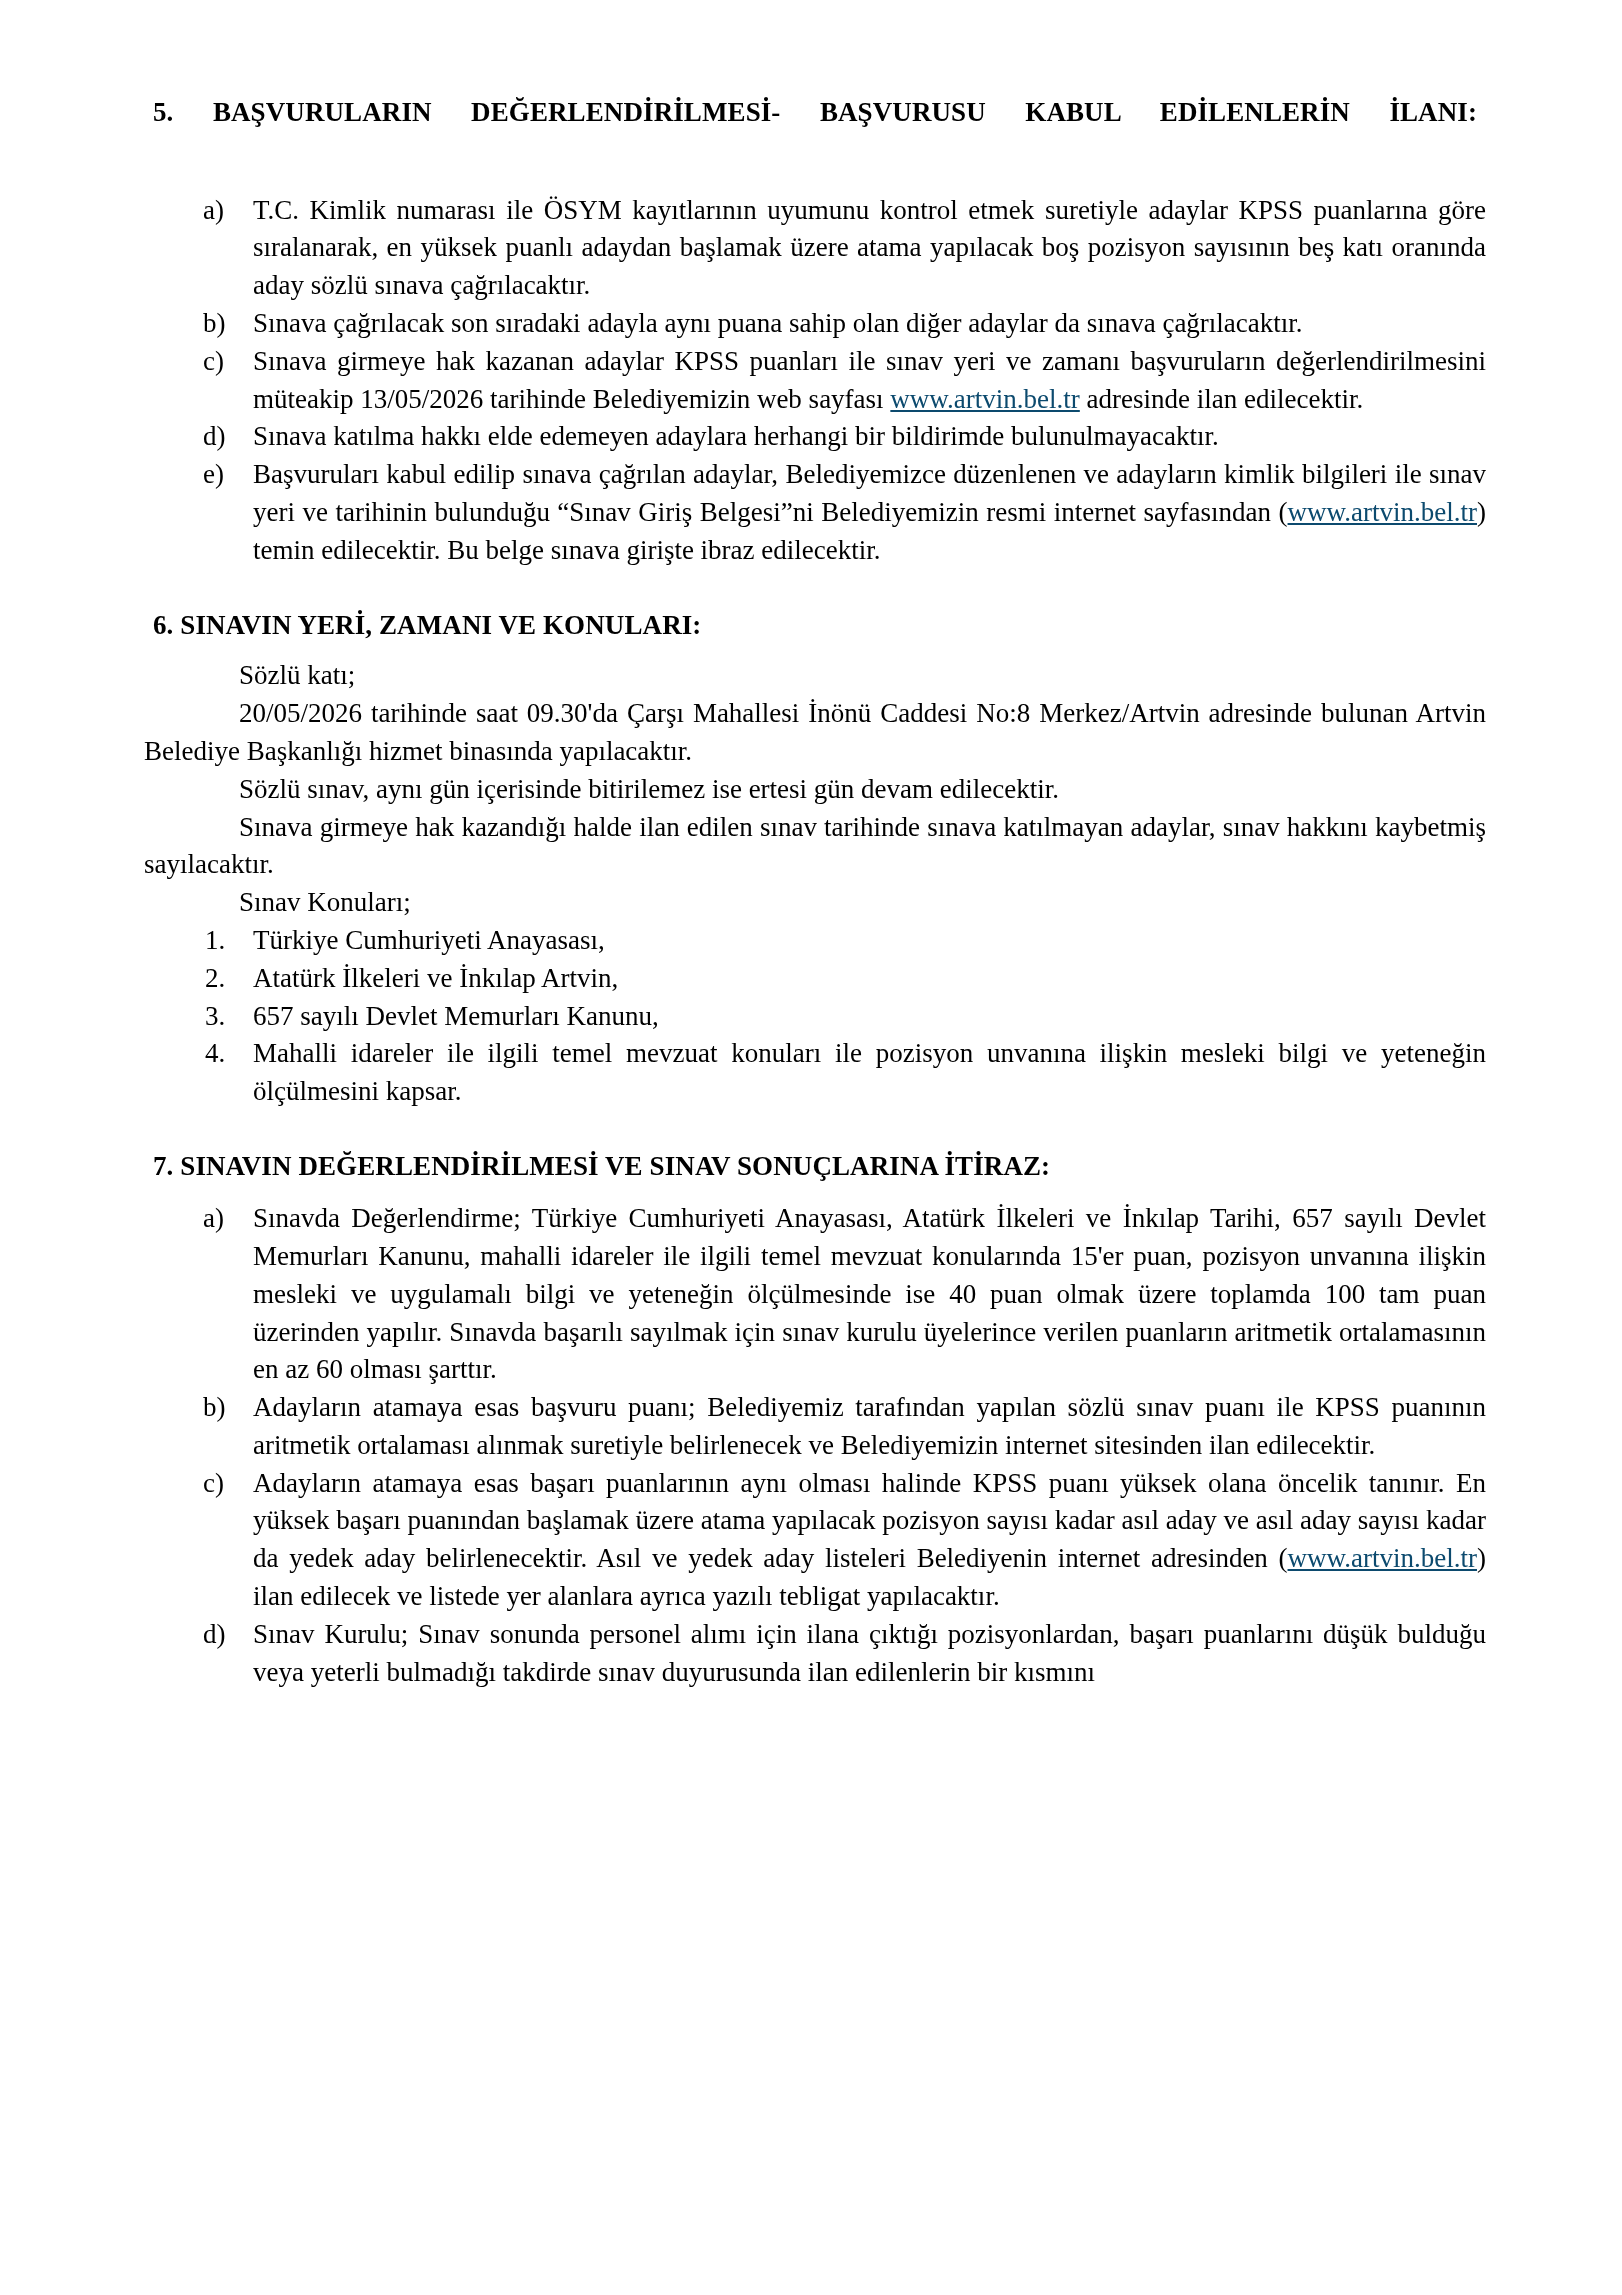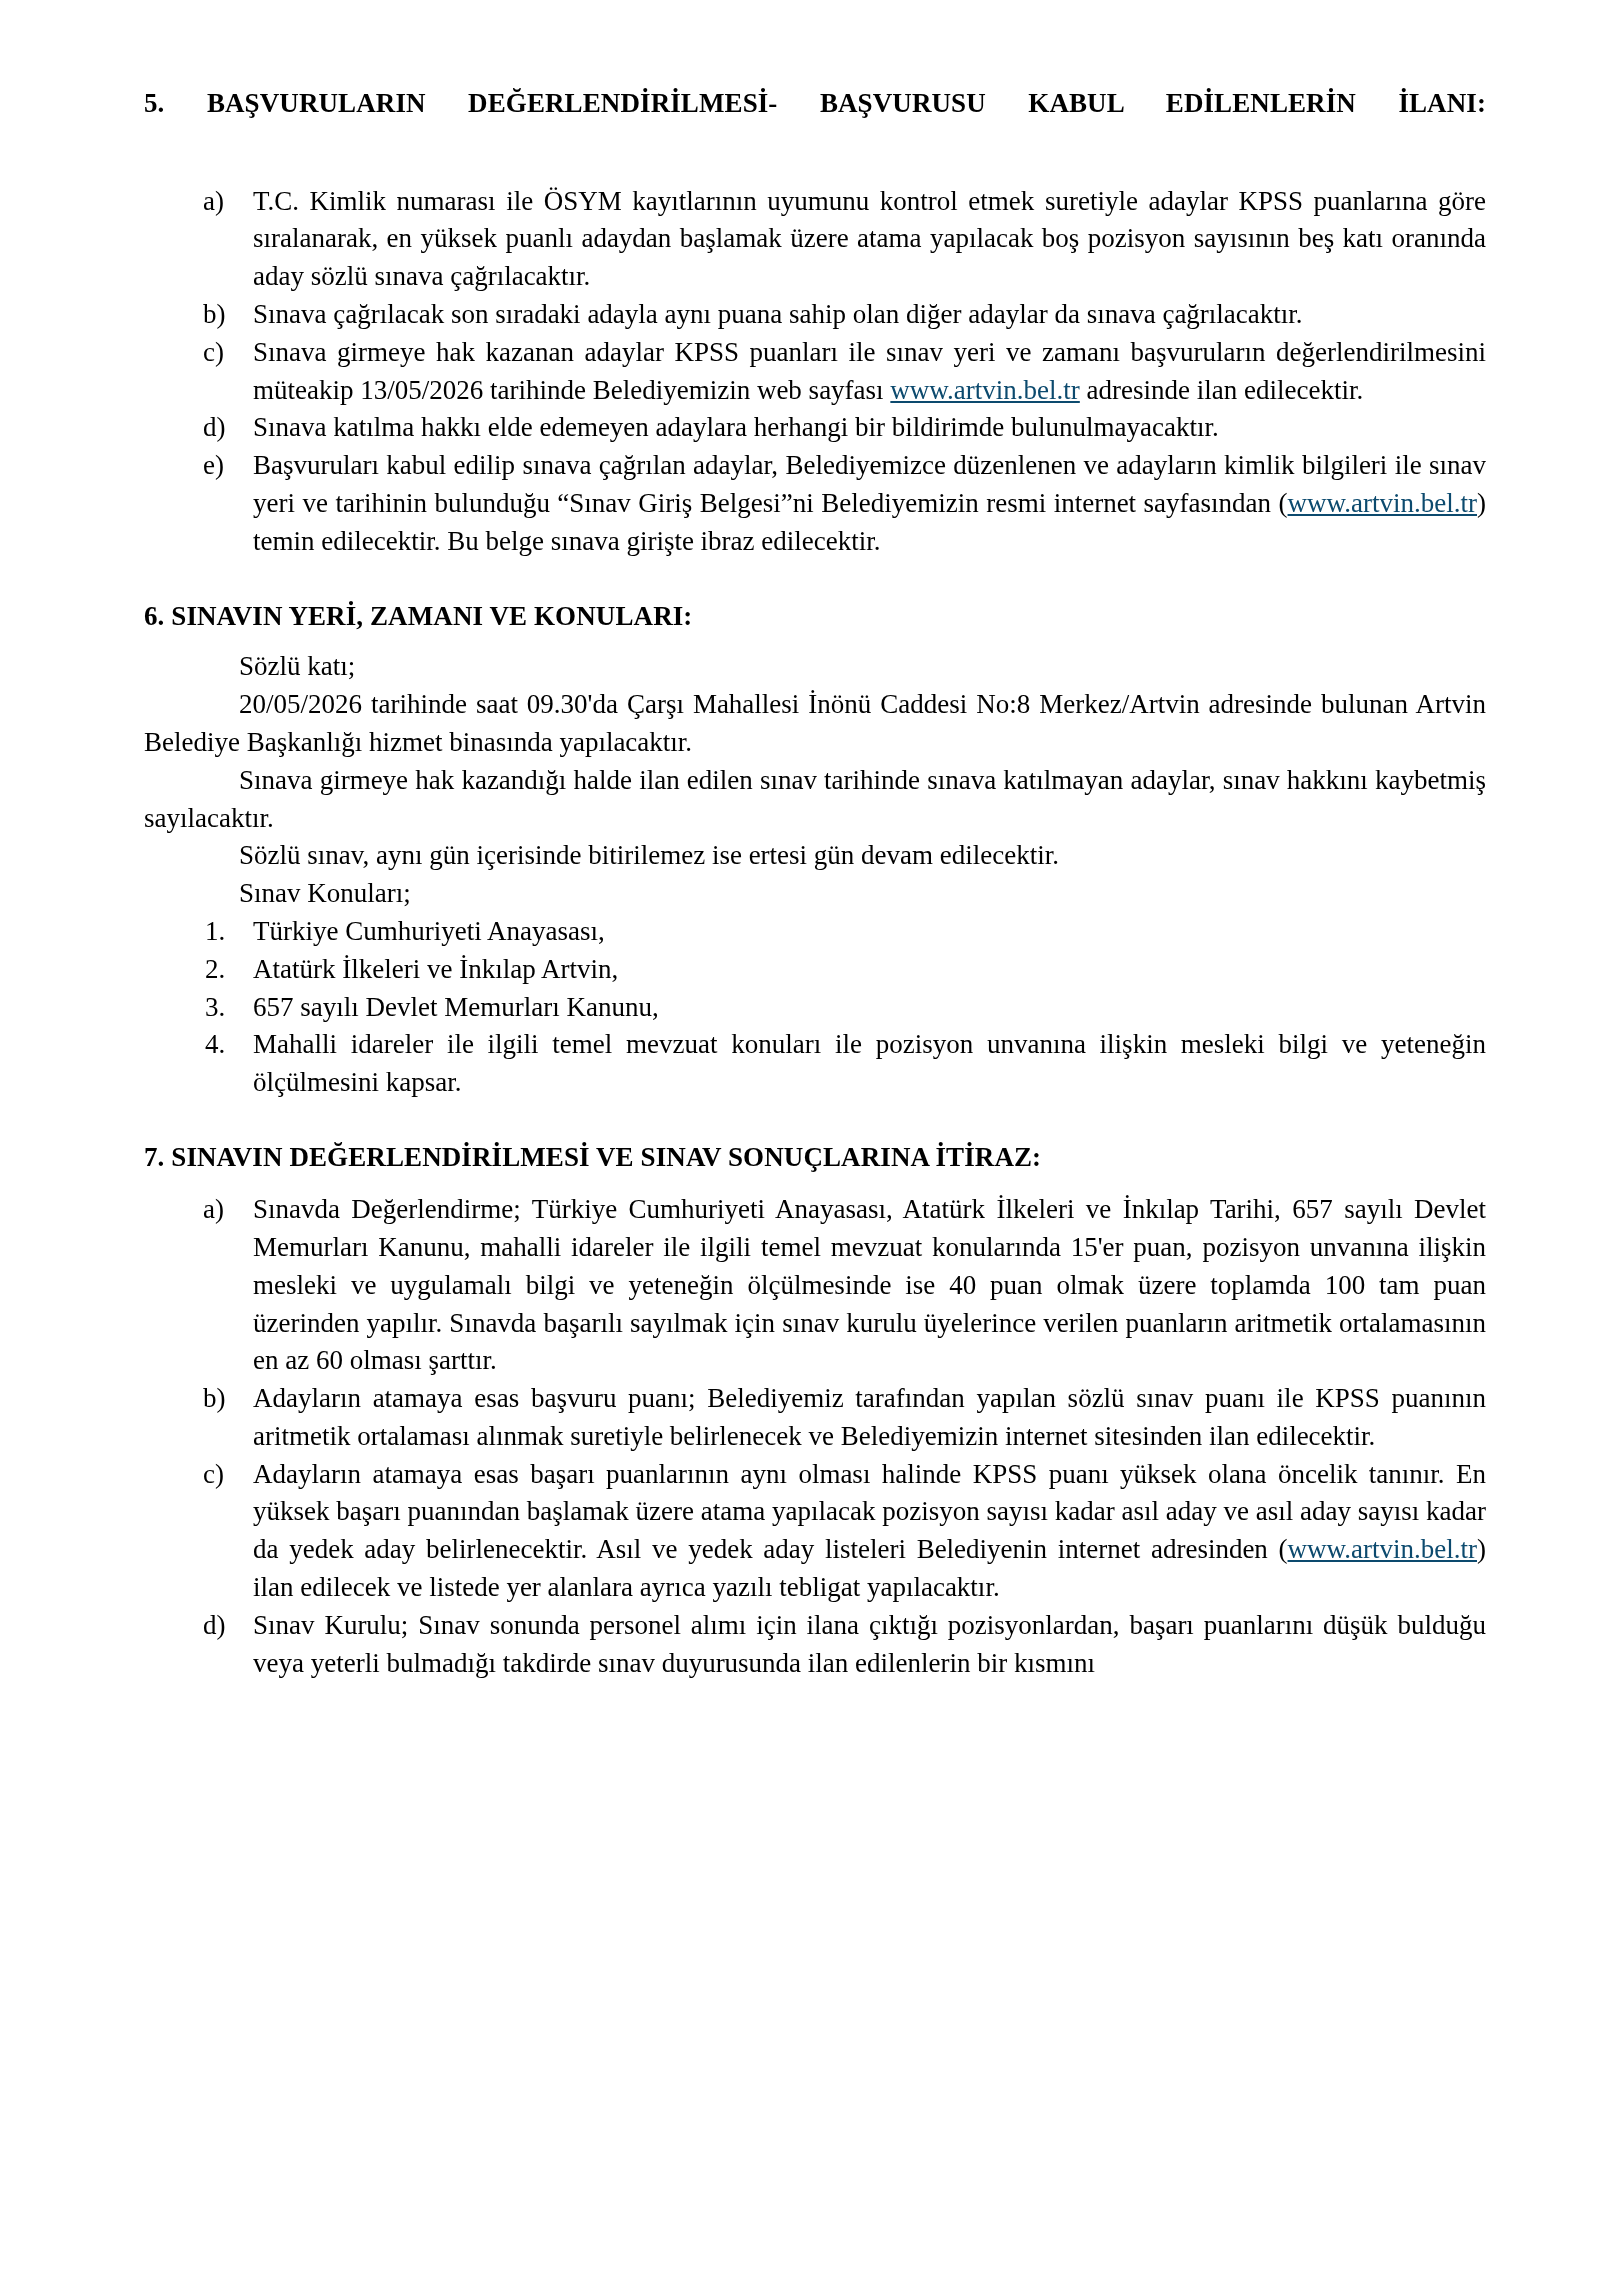--- a/index.html
+++ b/index.html
@@ -20,21 +20,21 @@
     font-size: 27px;
     line-height: 1.40;
     -webkit-font-smoothing: antialiased;
   }
 
   
   .section-heading {
     font-weight: bold;
     text-align: justify;
     text-justify: inter-word;
-    margin: 0;
+    margin: 9px;
     letter-spacing: 0.1px;
   }
   .section-heading.justified-block {
     text-align: justify;
   }
   .section-heading.justified-block::after {
     content: "";
     display: inline-block;
     width: 100%;
   }
@@ -136,22 +136,22 @@
     <li>
       <span class="marker">e)</span><span>Başvuruları kabul edilip sınava çağrılan adaylar, Belediyemizce düzenlenen ve adayların kimlik bilgileri ile sınav yeri ve tarihinin bulunduğu “Sınav Giriş Belgesi”ni Belediyemizin resmi internet sayfasından (</span><span class="weblink">www.artvin.bel.tr</span><span>) temin edilecektir. Bu belge sınava girişte ibraz edilecektir.</span>
     </li>
   </ol>
 
   <div class="section-heading" id="heading-6">6. SINAVIN YERİ, ZAMANI VE KONULARI:</div>
 
   <div class="sec6-block">
     <p class="body-para">Sözlü katı;</p>
     <p class="body-para">20/05/2026 tarihinde saat 09.30'da Çarşı Mahallesi İnönü Caddesi No:8 Merkez/Artvin adresinde bulunan Artvin Belediye Başkanlığı hizmet binasında yapılacaktır.</p>
+    <p class="body-para">Sözlü sınav, aynı gün içerisinde bitirilemez ise ertesi gün devam edilecektir.</p>
     <p class="body-para">Sınava girmeye hak kazandığı halde ilan edilen sınav tarihinde sınava katılmayan adaylar, sınav hakkını kaybetmiş sayılacaktır.</p>
-    <p class="body-para">Sözlü sınav, aynı gün içerisinde bitirilemez ise ertesi gün devam edilecektir.</p>
     <p class="body-para">Sınav Konuları;</p>
   </div>
 
   <ol class="num-list">
     <li>
       <span class="marker">1.</span><span>Türkiye Cumhuriyeti Anayasası,</span>
     </li>
     <li>
       <span class="marker">2.</span><span>Atatürk İlkeleri ve İnkılap Artvin,</span>
     </li>

